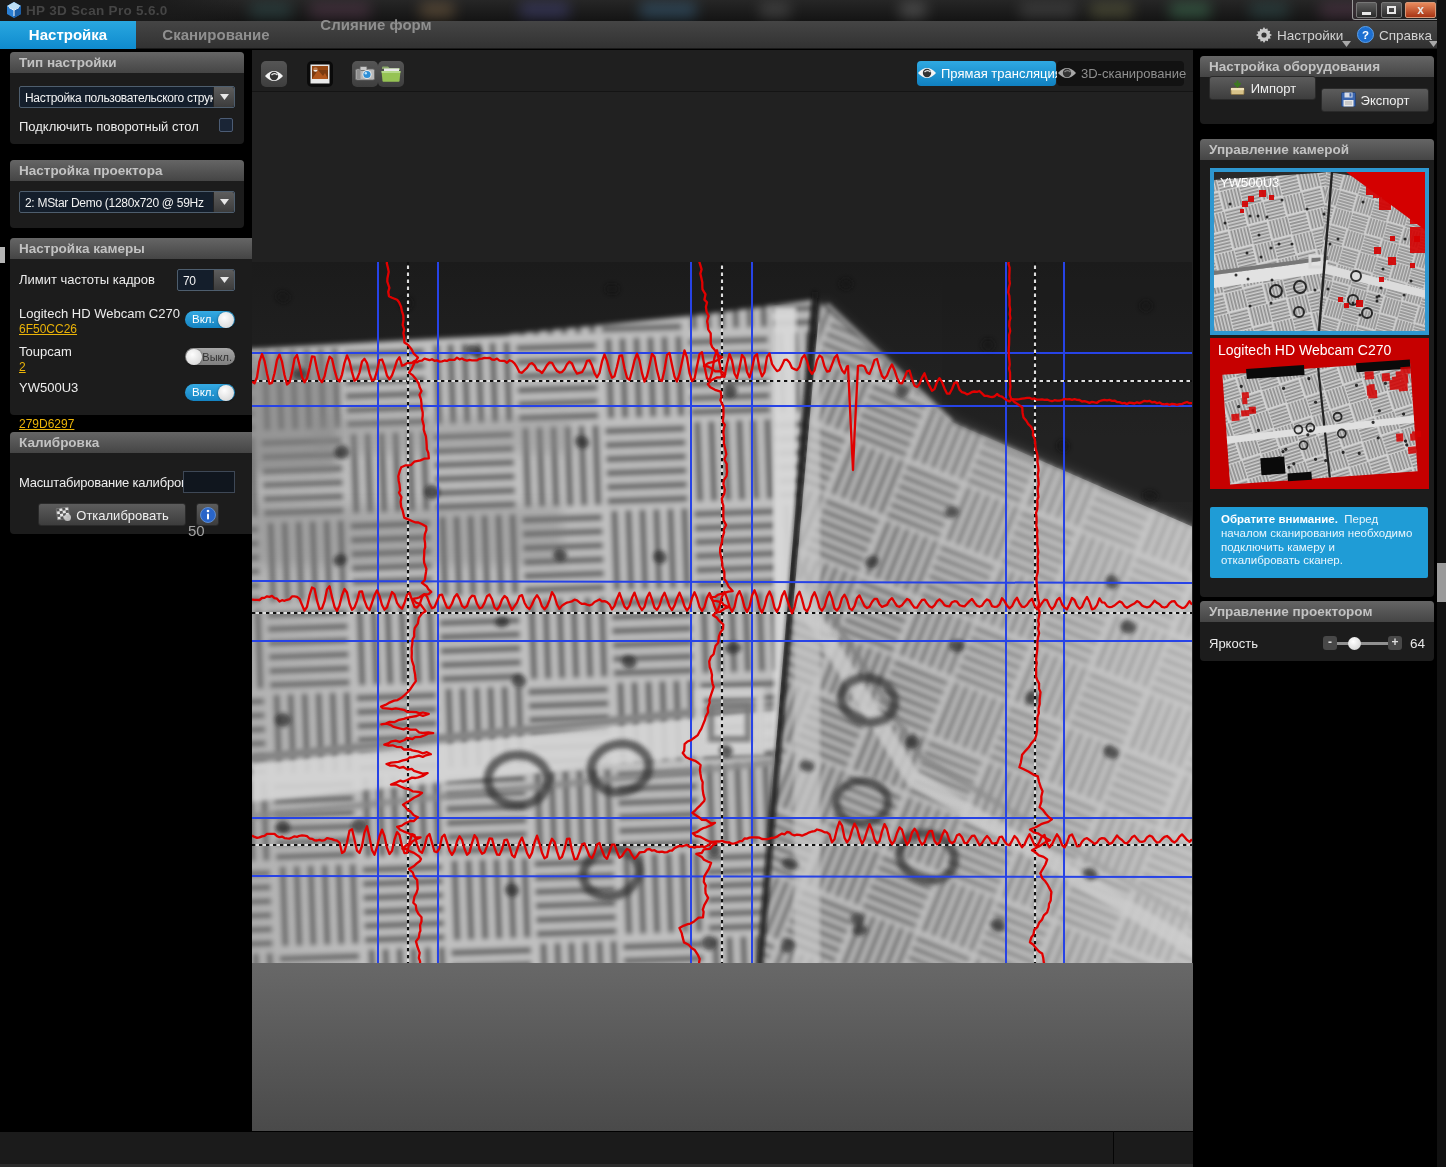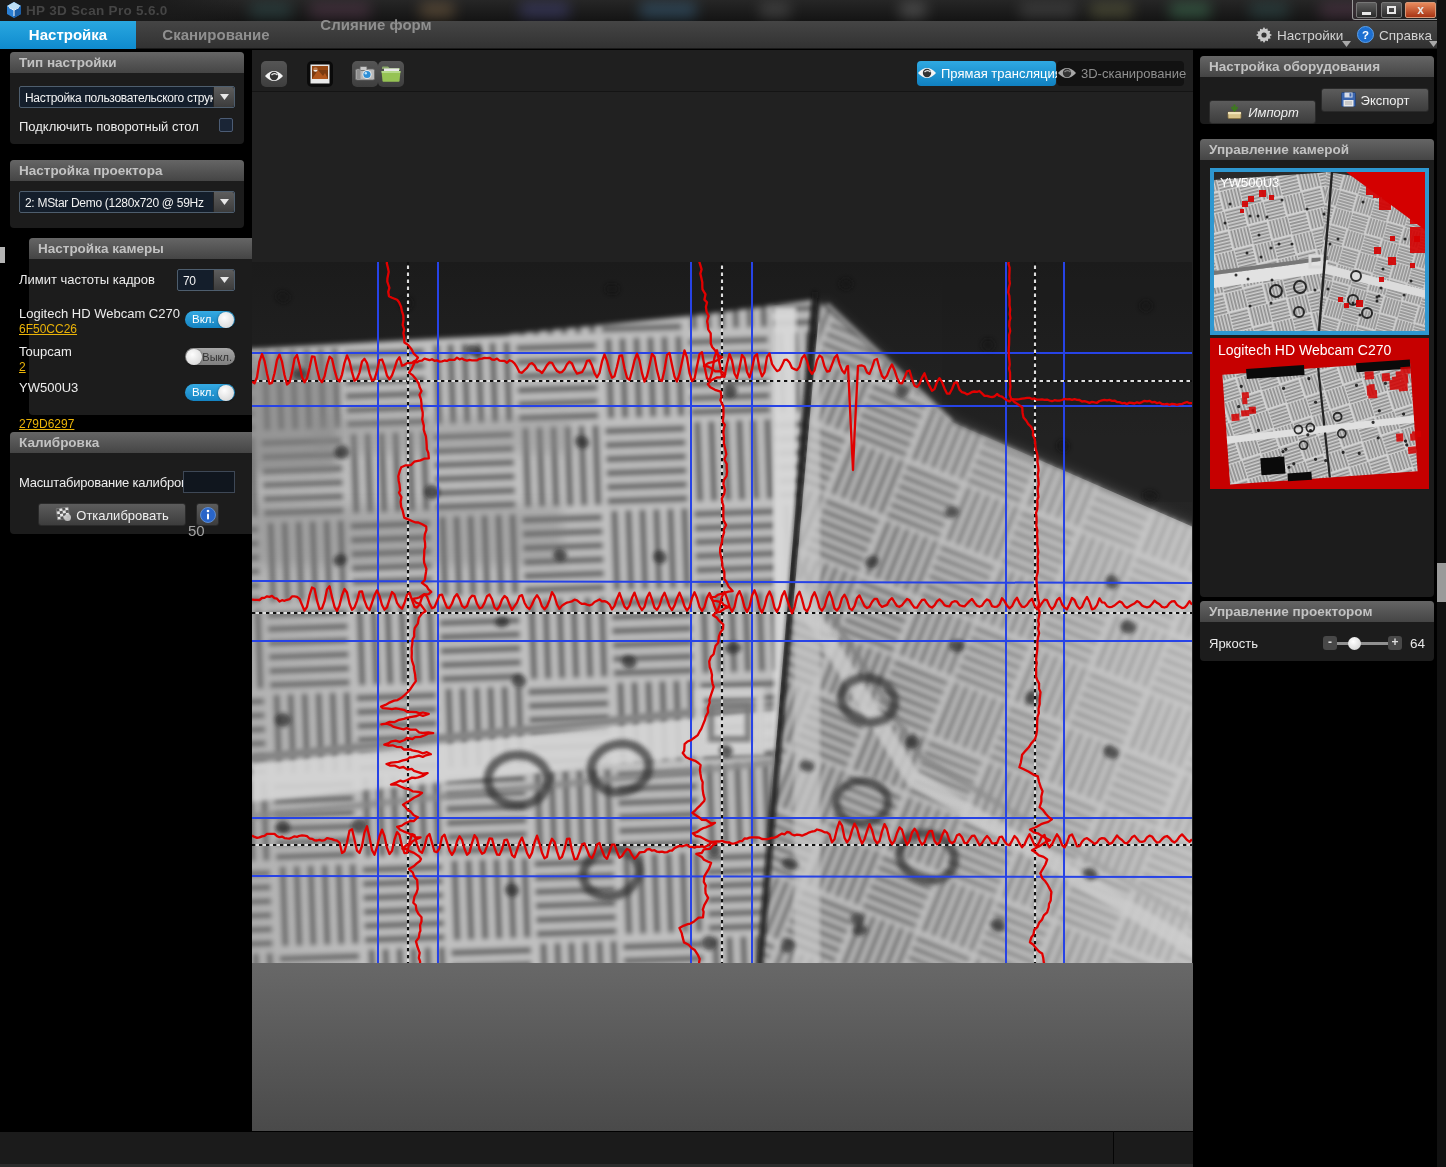--- a/index.html
+++ b/index.html
@@ -107,21 +107,21 @@
 </div>
 <div class="dd" style="left:19px;top:191px;width:216px;">
 <div class="ddt">2: MStar Demo (1280x720 @ 59Hz</div>
       <div class="dda">
         <svg width="9" height="6" viewBox="0 0 9 6">
           <polygon points="0,0 9,0 4.5,6" fill="#e8e8e8"></polygon>
         </svg>
       </div>
     </div>
 
-<div class="sec" style="left:10px;top:238px;width:282px;height:177px;margin-left:19px;">
+<div class="sec" style="left:10px;top:238px;width:282px;height:177px;">
  <div class="hdr">Настройка камеры</div>
 </div>
 <div class="lbl" style="left:19px;top:272px;">Лимит частоты кадров</div>
 <div class="dd" style="left:177px;top:269px;width:58px;">
 <div class="ddt">70</div>
       <div class="dda">
         <svg width="9" height="6" viewBox="0 0 9 6">
           <polygon points="0,0 9,0 4.5,6" fill="#e8e8e8"></polygon>
         </svg>
       </div>
@@ -436,21 +436,21 @@
 </g>
 </svg></div>
 <div class="abs" style="left:252px;top:963px;width:941px;height:168px;background:linear-gradient(#686868,#4a4a4a);"></div>
 <div class="abs" style="left:0px;top:1131px;width:1193px;height:36px;background:#1b1b1b;border-top:1px solid #000;"></div>
 <div class="abs" style="left:1113px;top:1131px;width:1px;height:36px;background:#050505;"></div>
 <div class="abs" style="left:0px;top:1164px;width:1193px;height:3px;background:#2b2b2b;"></div>
 
 <div class="sec" style="left:1200px;top:56px;width:234px;height:68px;">
  <div class="hdr">Настройка оборудования</div>
 </div>
-<div class="btn" style="left:1209px;top:100px;width:107px;height:24px;line-height:23px;font-style:italic;"><span style="position:relative;top:2px;margin-right:5px;display:inline-block;"><svg width="17" height="15" viewBox="0 0 17 15">
+<div class="btn" style="left:1209px;top:76px;width:107px;height:24px;line-height:23px;"><span style="position:relative;top:2px;margin-right:5px;display:inline-block;"><svg width="17" height="15" viewBox="0 0 17 15">
           <rect x="2" y="8" width="13" height="6.5" rx="1" fill="#d8c38a" stroke="#8a7443" stroke-width="0.8"></rect>
           <rect x="2" y="8" width="13" height="2.2" fill="#efe2b8"></rect>
           <path d="M8.5,0.5 L8.5,5 M5.5,3 L8.5,6.5 L11.5,3" stroke="#3d7a1e" stroke-width="2" fill="none"></path>
         </svg></span>Импорт</div>
 <div class="btn" style="left:1321px;top:88px;width:108px;height:24px;line-height:23px;"><span style="position:relative;top:2px;margin-right:5px;display:inline-block;"><svg width="15" height="15" viewBox="0 0 15 15">
           <rect x="0.5" y="0.5" width="14" height="14" rx="1" fill="#3b66b0" stroke="#24406e" stroke-width="0.8"></rect>
           <rect x="3.5" y="0.5" width="8" height="5" fill="#d8dde8"></rect>
           <rect x="8.5" y="1.2" width="2" height="3.4" fill="#3b66b0"></rect>
           <rect x="2.5" y="8" width="10" height="6.5" fill="#e8e8e8"></rect>
           <line x1="4" y1="10" x2="11" y2="10" stroke="#999" stroke-width="0.8"></line>
@@ -666,20 +666,21 @@
             <rect x="34" y="49" width="7" height="6"></rect>
             <rect x="32" y="67" width="8" height="6"></rect>
             <rect x="199" y="102" width="7" height="7"></rect>
             <rect x="201" y="100" width="9" height="6"></rect>
             <rect x="196" y="115" width="8" height="7"></rect>
             <rect x="185" y="101" width="7" height="8"></rect>
           </g>
 </g>
 <text x="8" y="17" font-family="Liberation Sans, sans-serif" font-size="14" fill="#fff">Logitech HD Webcam C270</text>
 </svg></div>
+<div class="abs" style="left:1210px;top:507px;width:218px;height:71px;background:#1f9cd6;border-radius:2px;color:#eaf6fd;font-size:11.5px;line-height:13.8px;padding:6px 8px 0 11px;white-space:nowrap;"><b style="color:#fff;">Обратите внимание.</b>&nbsp; Перед<br>началом сканирования необходимо<br>подключить камеру и<br>откалибровать сканер.</div>
 
 <div class="sec" style="left:1200px;top:601px;width:234px;height:60px;">
  <div class="hdr">Управление проектором</div>
 </div>
 <div class="lbl" style="left:1209px;top:636px;">Яркость</div>
 <div class="abs" style="left:1323px;top:636px;width:14px;height:14px;background:#484848;border-radius:3px;color:#ddd;font-size:12px;font-weight:bold;line-height:13px;text-align:center;">-</div>
 <div class="abs" style="left:1337px;top:642px;width:62px;height:3px;background:#909090;"></div>
 <div class="abs" style="left:1348px;top:637px;width:13px;height:13px;border-radius:50%;background:radial-gradient(circle at 40% 35%, #fff, #ccc);"></div>
 <div class="abs" style="left:1388px;top:636px;width:14px;height:14px;background:#484848;border-radius:3px;color:#ddd;font-size:12px;font-weight:bold;line-height:13px;text-align:center;">+</div>
 <div class="abs" style="left:1410px;top:636px;color:#e8e8e8;font-size:13.5px;">64</div>

